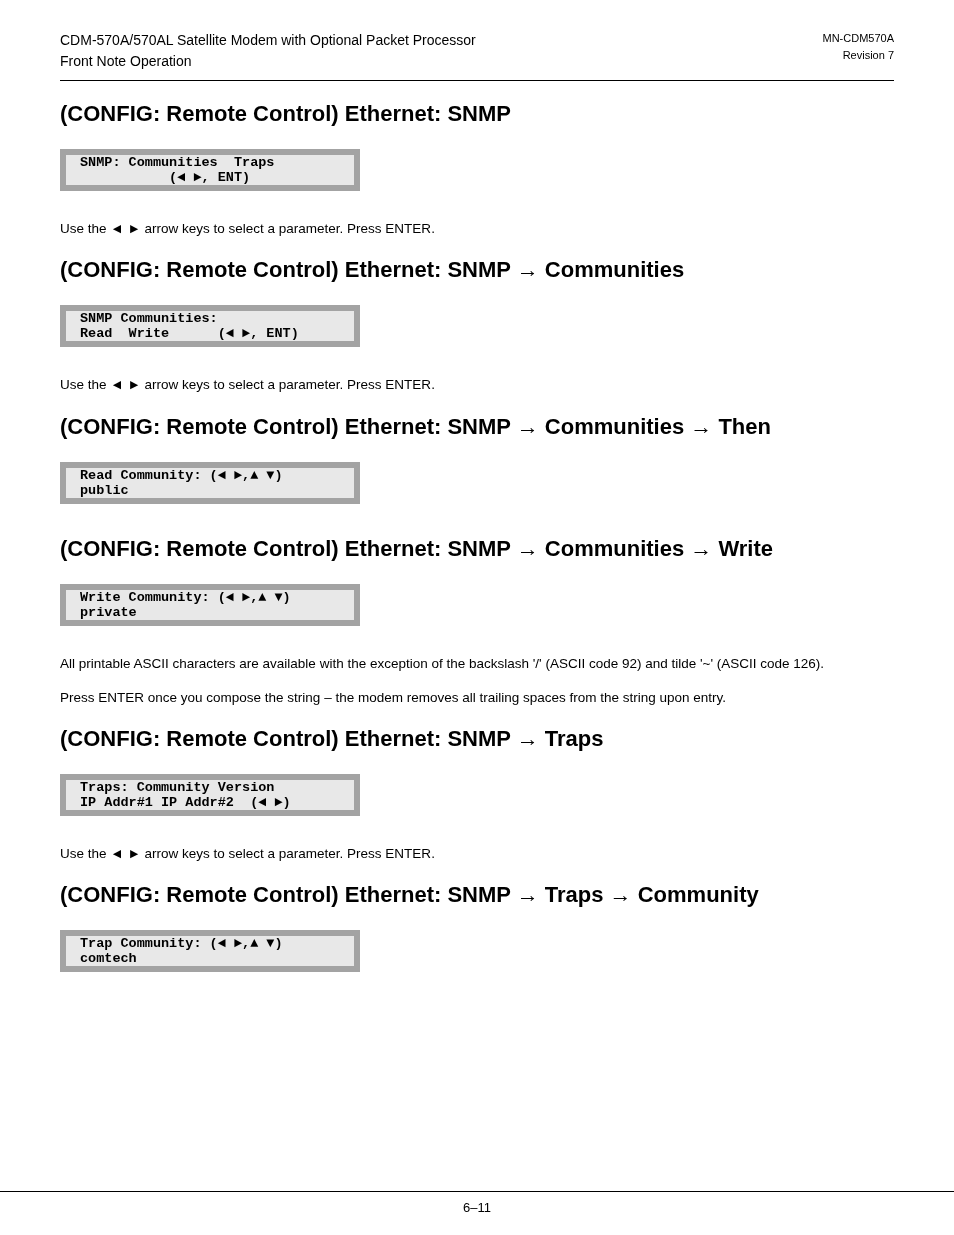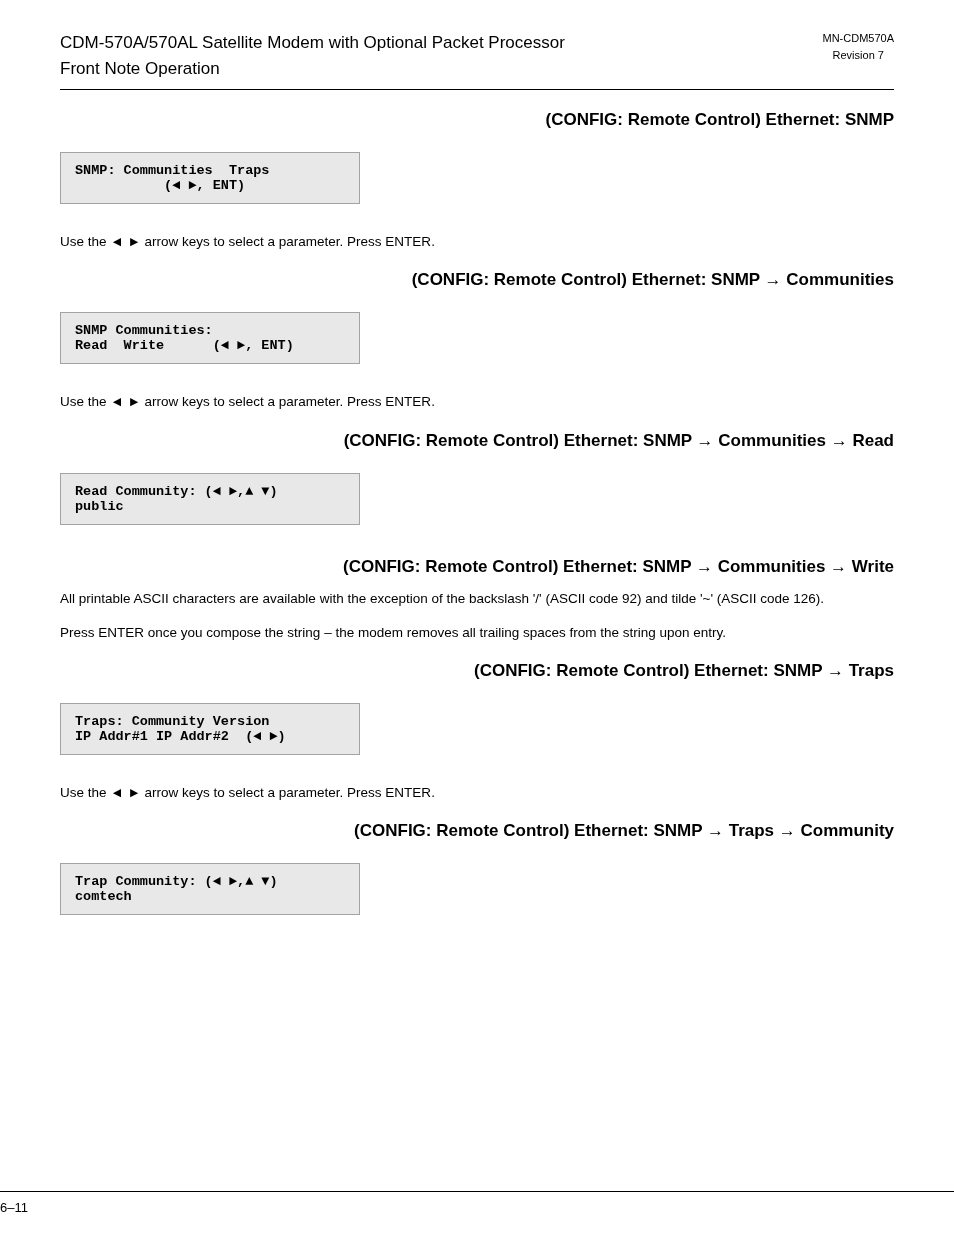--- a/index.html
+++ b/index.html
@@ -17,41 +17,41 @@
     }
     .header {
       display: flex;
       justify-content: space-between;
       align-items: flex-start;
       margin-bottom: 20px;
       border-bottom: 1px solid #000;
       padding-bottom: 8px;
     }
     .header-left {
-      font-size: 17px;
+      font-size: 14px;
       line-height: 1.5;
     }
     .header-right {
       font-size: 11px;
-      text-align: center;
+      text-align: right;
       line-height: 1.5;
     }
     .section-title {
-      text-align: right;
-      font-size: 17px;
+      text-align: left;
+      font-size: 22px;
       font-weight: bold;
       margin: 18px 0 12px 0;
     }
     .code-box {
       background: #e8e8e8;
-      border: 1px solid #a3a3a3;
+      border: 6px solid #a3a3a3;
       font-family: 'Courier New', Courier, monospace;
       font-size: 13.5px;
       font-weight: bold;
-      padding: 10px 14px;
+      padding: 0 14px;
       margin: 10px 0 14px 0;
       display: inline-block;
       min-width: 300px;
     }
     .code-box-wrapper {
       margin: 10px 0 14px 0;
     }
     .description {
       font-size: 13.5px;
       margin: 8px 0 14px 0;
@@ -59,20 +59,21 @@
     }
     .description b {
       font-weight: normal;
     }
     .footer {
       position: absolute;
       bottom: 20px;
       left: 0;
       right: 0;
       border-top: 1px solid #000;
+      text-align: center;
       padding-top: 8px;
       font-size: 13px;
     }
   </style>
 </head>
 <body>
 
 <div class="page">
 
   <div class="header">
@@ -106,31 +107,37 @@
         SNMP Communities:<br>
         Read&nbsp; Write&nbsp;&nbsp;&nbsp;&nbsp;&nbsp;&nbsp;(◄ ►, ENT)
       </div>
     </div>
     <div class="description">
       Use the ◄ ► arrow keys to select a parameter. Press <b>ENTER</b>.
     </div>
   </div>
 
   <div>
-    <div class="section-title">(CONFIG: Remote Control) Ethernet: SNMP → Communities → Read</div>
+    <div class="section-title">(CONFIG: Remote Control) Ethernet: SNMP → Communities → Then</div>
     <div class="code-box-wrapper">
       <div class="code-box">
         Read Community: (◄ ►,▲ ▼)<br>
         public
       </div>
     </div>
   </div>
 
   <div>
     <div class="section-title">(CONFIG: Remote Control) Ethernet: SNMP → Communities → Write</div>
+    <div class="code-box-wrapper">
+      <div class="code-box">
+        Write Community: (◄ ►,▲ ▼)<br>
+        private
+      </div>
+    </div>
     <div class="description">
       All printable ASCII characters are available with the exception of the backslash '/' (ASCII code 92) and tilde '~' (ASCII code 126).
     </div>
     <div class="description">
       Press <b>ENTER</b> once you compose the string – the modem removes all trailing spaces from the string upon entry.
     </div>
   </div>
 
   <div>
     <div class="section-title">(CONFIG: Remote Control) Ethernet: SNMP → Traps</div>

